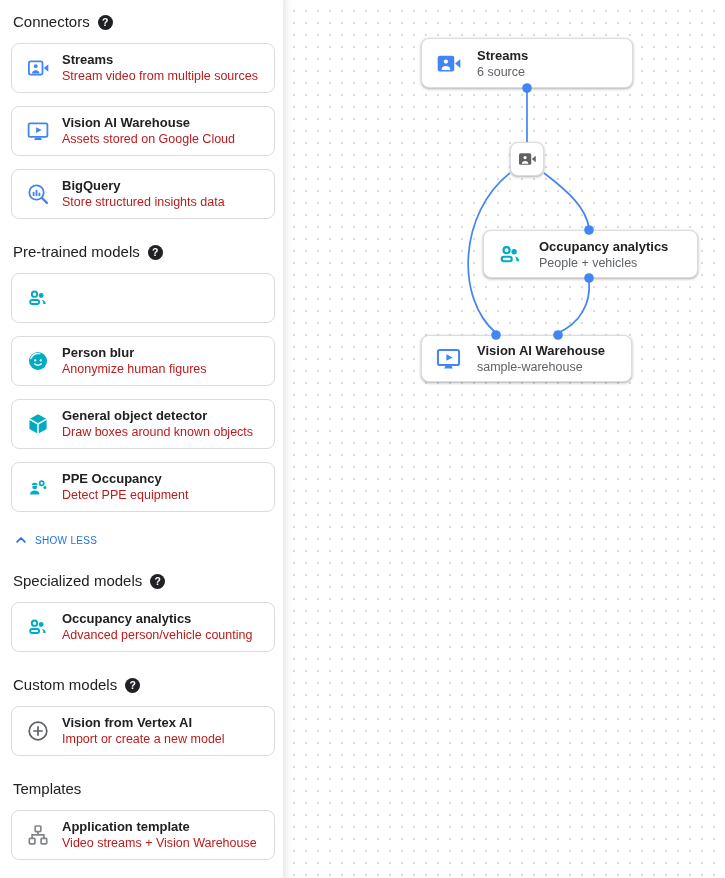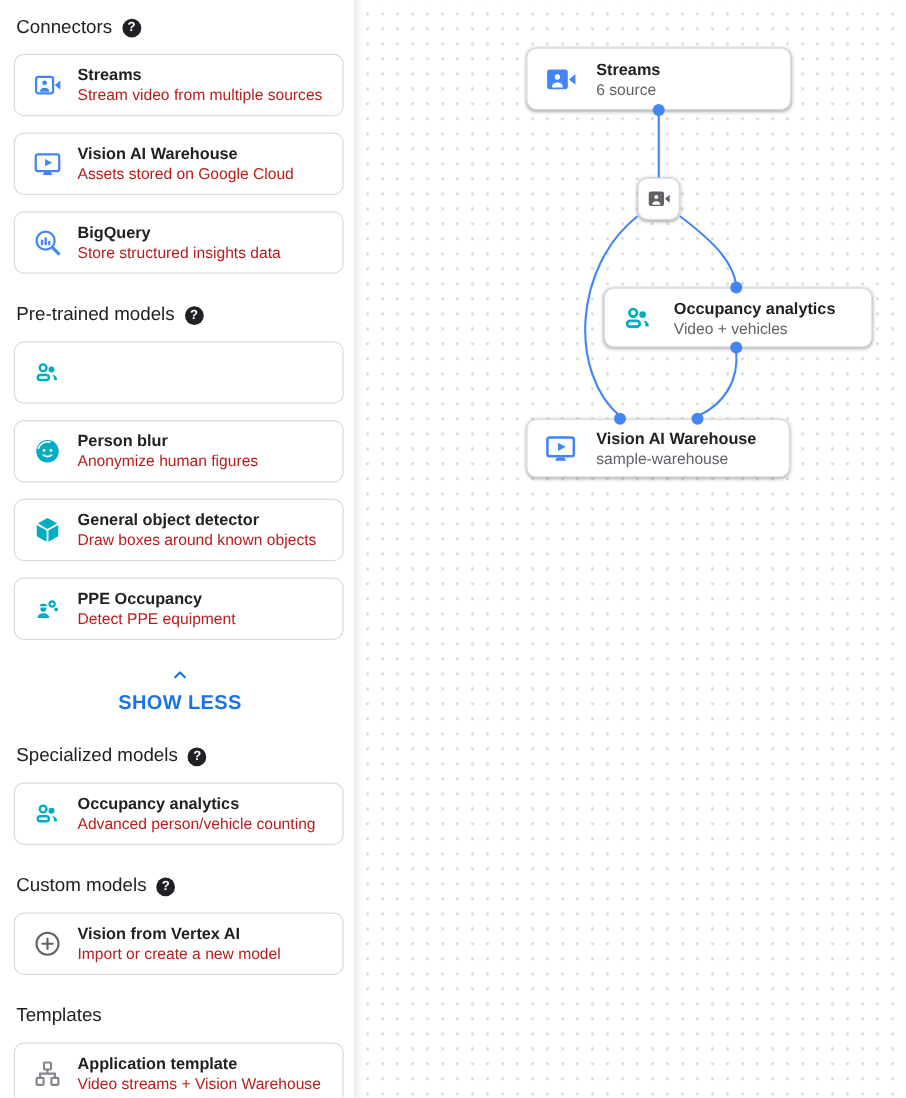--- a/index.html
+++ b/index.html
@@ -17,21 +17,21 @@
     font-size:10.5px; font-weight:bold; display:inline-flex; align-items:center;
     justify-content:center; cursor:pointer; line-height:1; }
   .card { display:flex; align-items:center; height:50px; background:#fff;
     border:1px solid #dadce0; border-radius:8px; margin-bottom:13px; padding-left:14px;
     cursor:pointer; }
   .card-icon { width:24px; height:24px; flex:none; margin-right:12px; display:block; }
   .card-text { min-width:0; }
   .card-title { font-size:13px; font-weight:700; line-height:17px; color:#202124; white-space:nowrap; }
   .card-desc { font-size:12.5px; line-height:17px; color:#b91c1c; white-space:nowrap; }
   .show-less { display:flex; align-items:center; gap:6px; margin:20px 0 0 2px;
-    color:#1a73e8; font-size:16px; font-weight:700; letter-spacing:.3px; cursor:pointer;flex-direction:column; }
+    color:#1a73e8; font-size:10px; font-weight:400; letter-spacing:.3px; cursor:pointer; }
   .show-less svg { width:16px; height:16px; }
 
   .ic-blue { color:#4285f4; }
   .ic-teal { color:#00acc1; }
   .ic-gray { color:#5f6368; }
   .ic-gray-lt { color:#80868b; }
 
   
   .canvas { position:relative; width:442px; height:878px; flex:none; background:#fff;
     background-image:radial-gradient(circle, #dcdcdc 1px, rgba(0,0,0,0) 1.4px);
@@ -261,21 +261,21 @@
           <use href="#i-vidcam-f"></use>
         </svg>
     </div>
 
     <div class="node node-occupancy">
       <svg class="node-icon ic-teal">
           <use href="#i-people"></use>
         </svg>
       <div>
         <div class="node-title">Occupancy analytics</div>
-        <div class="node-sub">Video + vehicles</div>
+        <div class="node-sub">People + vehicles</div>
       </div>
     </div>
 
     <div class="node node-warehouse">
       <svg class="node-icon ic-blue">
           <use href="#i-monitor"></use>
         </svg>
       <div>
         <div class="node-title">Vision AI Warehouse</div>
         <div class="node-sub">sample-warehouse</div>

